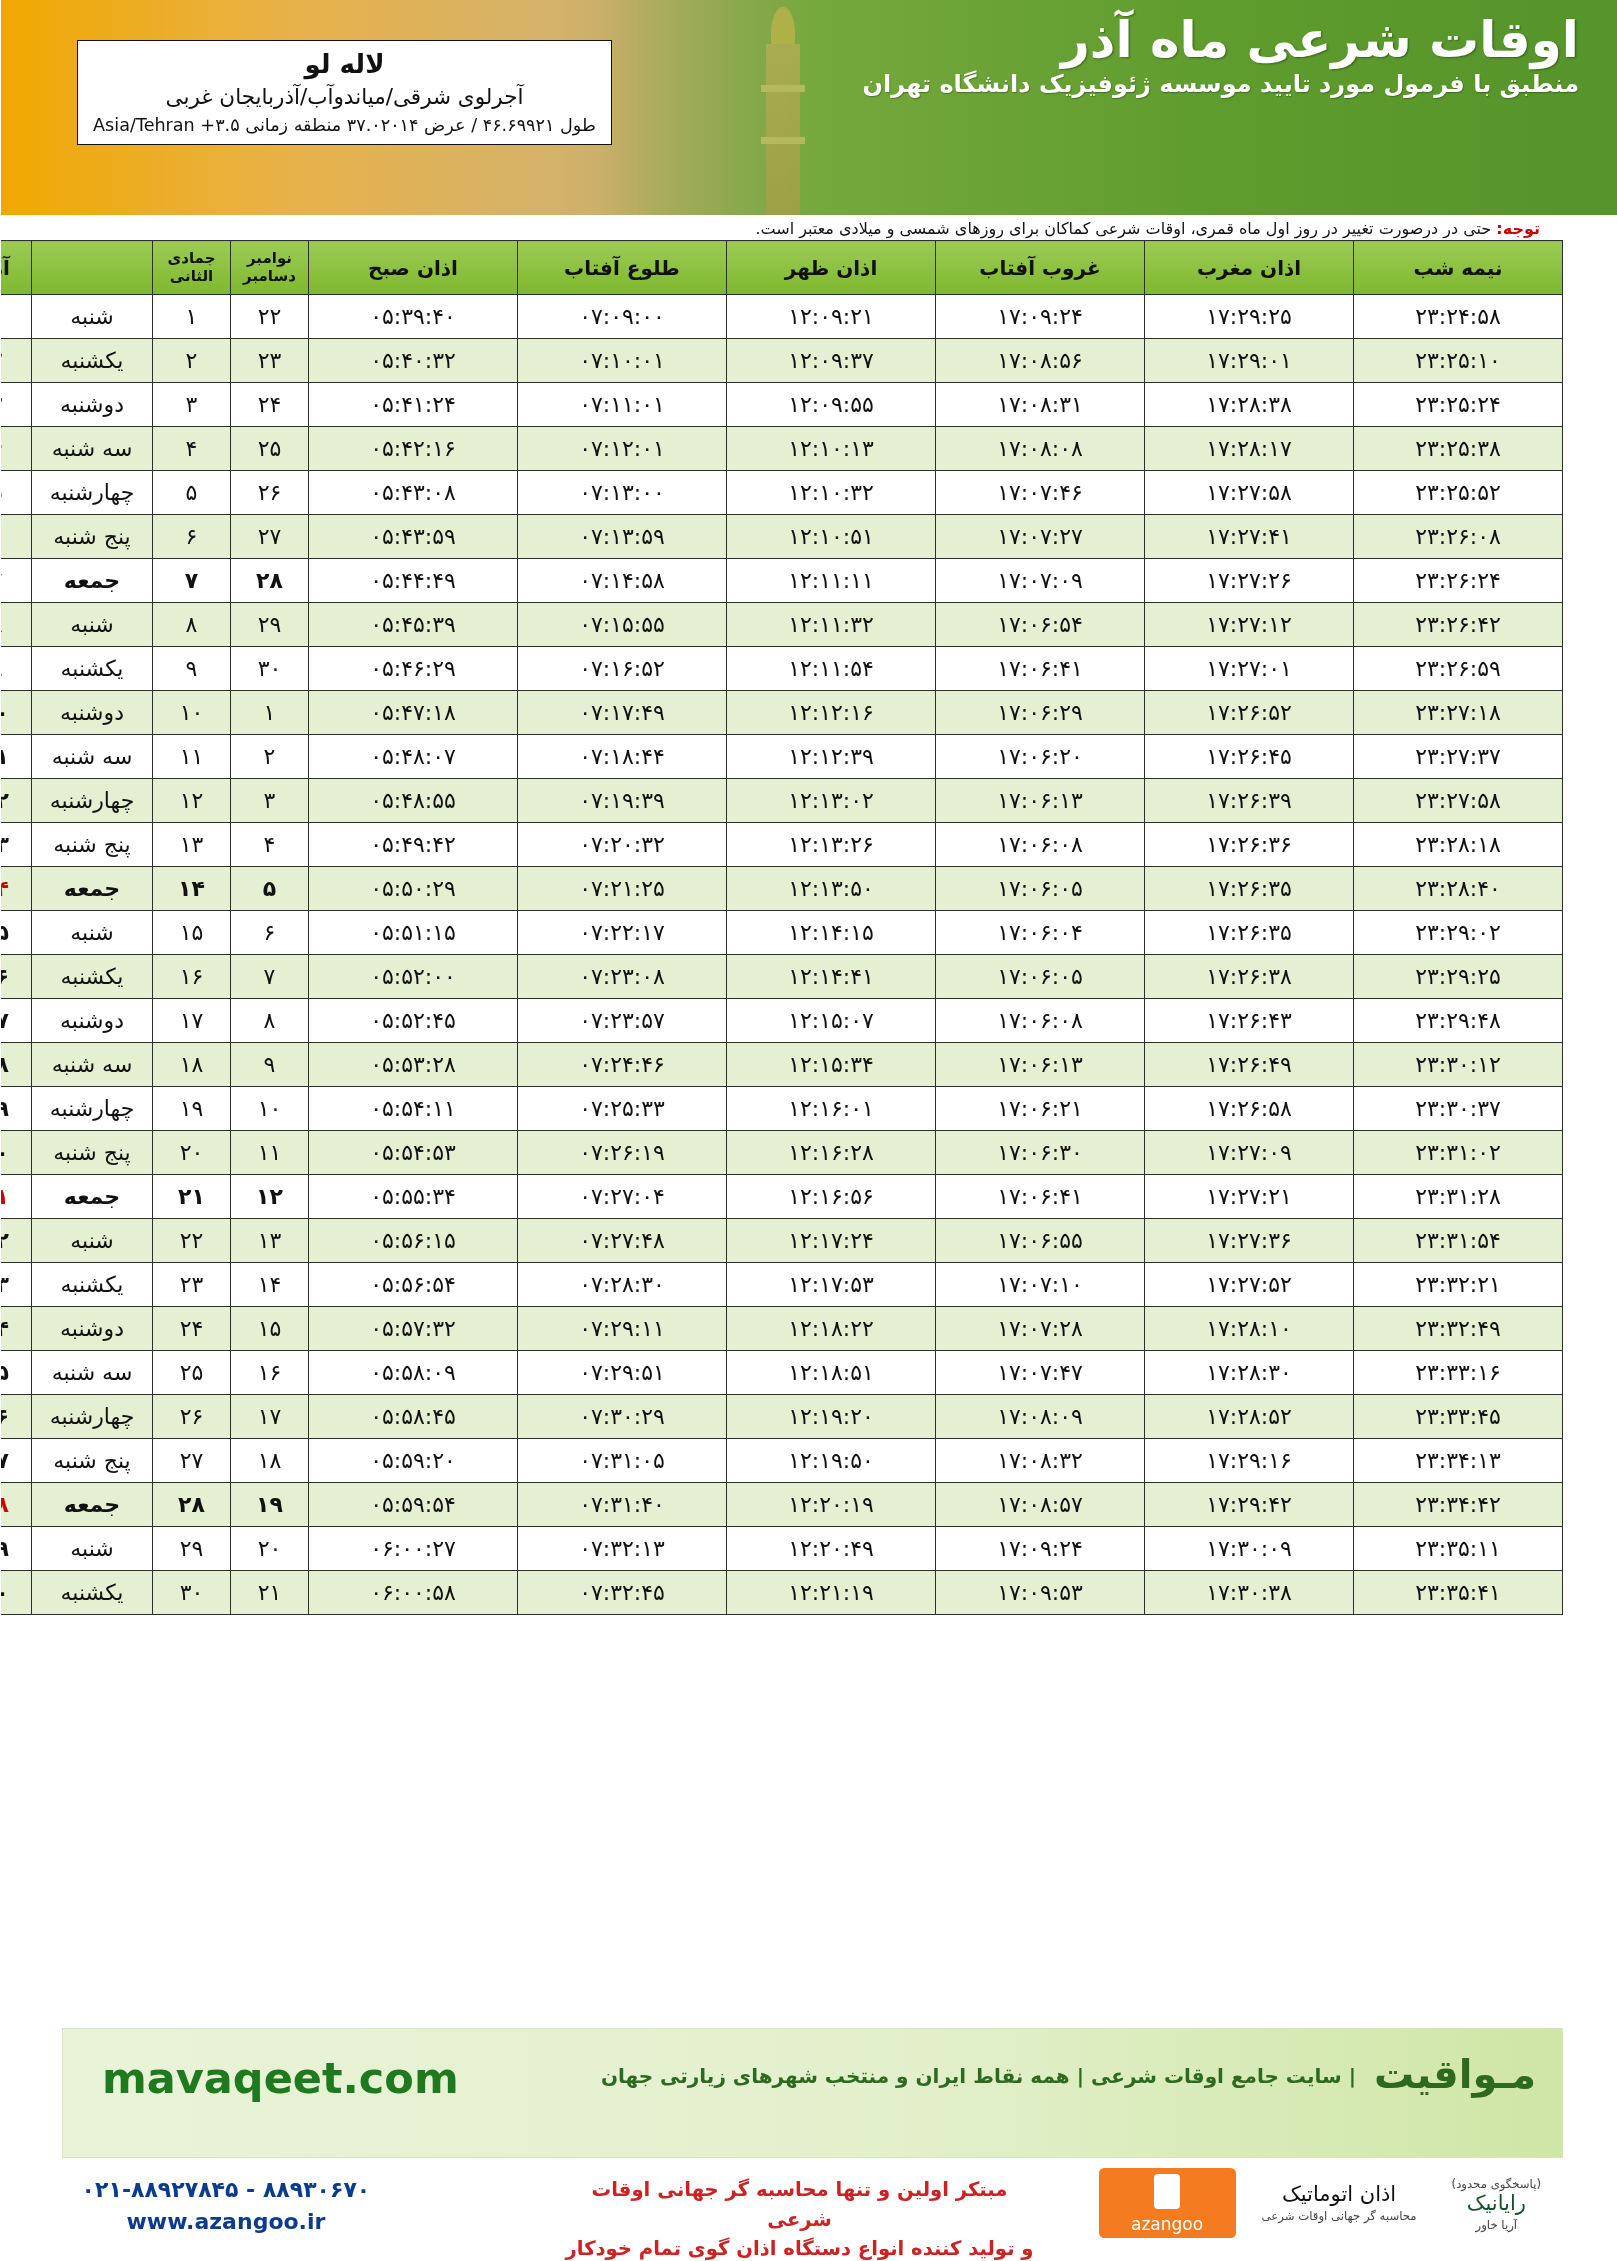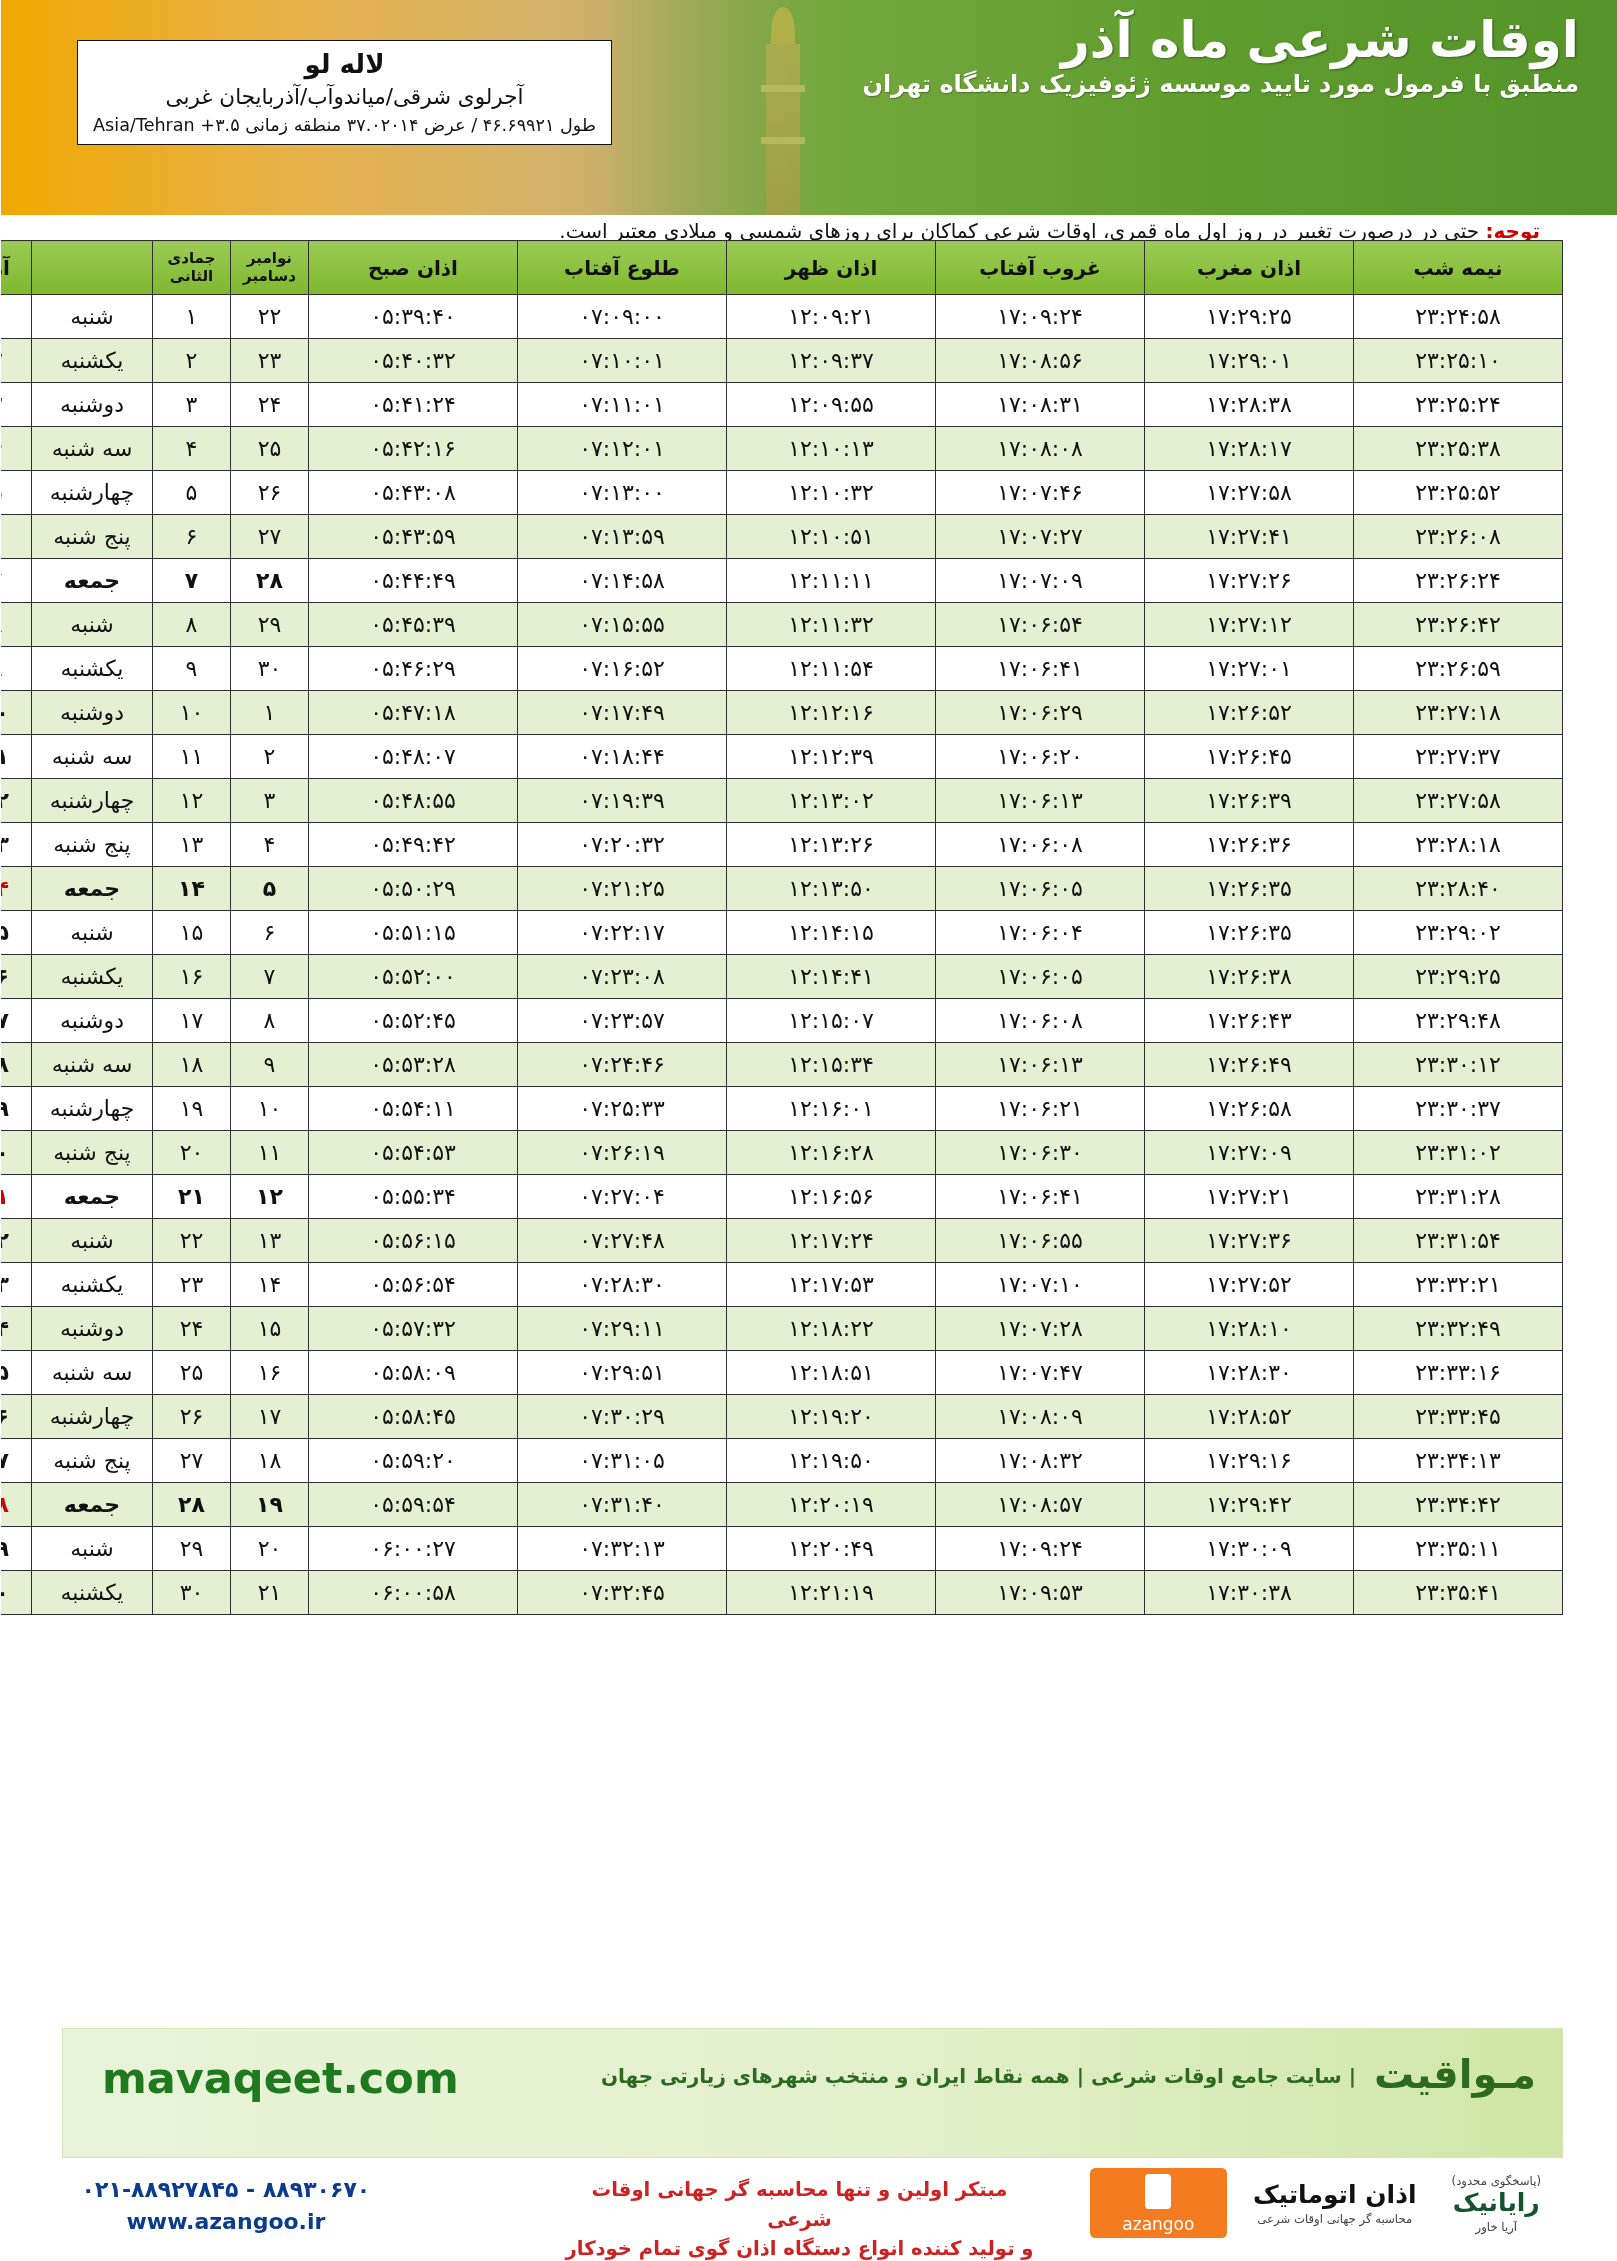--- a/index.html
+++ b/index.html
@@ -57,21 +57,21 @@
     text-align:center; padding:7.8px 5.2px 9px 5.2px;
     box-sizing:border-box;
   }
   .loc-name { font-size:26px; font-weight:bold; color:#111; }
   .loc-region { font-size:21.5px; color:#111; margin-top:5.2px; }
   .loc-coords { font-size:17.6px; color:#111; margin-top:6.5px; direction:rtl; }
   
   .note-line {
     position:absolute; top:219px; right:0; width:1618px;
     text-align:right; padding-right:78px; box-sizing:border-box;
-    font-size:20px; color:#111;
+    font-size:16px; color:#111;
   }
   .note-line .note-red { color:#cc0000; font-weight:bold; }
 
   
   .table-wrap { position:absolute; top:240px; left:62px; width:1501px; }
   table.times { border-collapse:collapse; width:1501px; table-layout:fixed; }
   table.times th, table.times td {
     border:1.3px solid #2f2f2f; text-align:center; color:#111;
   }
   table.times thead th {
@@ -135,21 +135,21 @@
   }
   .logo-azangoo .ltxt { position:absolute; bottom:3.9px; left:0; right:0; font-size:17px; font-weight:normal; }
   .logo-azangoo .lmark {
     position:absolute; top:6.5px; left:50%; transform:translateX(-50%);
     width:26px; height:35px; background:#fff; border-radius:3.9px;
   }
   .logo-box {
     height:70px; display:flex; flex-direction:column; justify-content:center;
     text-align:center; padding:0 9px; box-sizing:border-box;
   }
-  .logo-box .l1 { font-size:25px; font-weight:bold; color:#111; }
+  .logo-box .l1 { font-size:21px; font-weight:normal; color:#111; }
   .logo-box .l2 { font-size:11.7px; color:#444; margin-top:3px; }
   .logo-rayanic .l1 { color:#14532d; }
 </style>
 </head>
 <body>
 
 <div class="header">
   <div class="header-green-right"></div>
 
   <div class="minaret">

